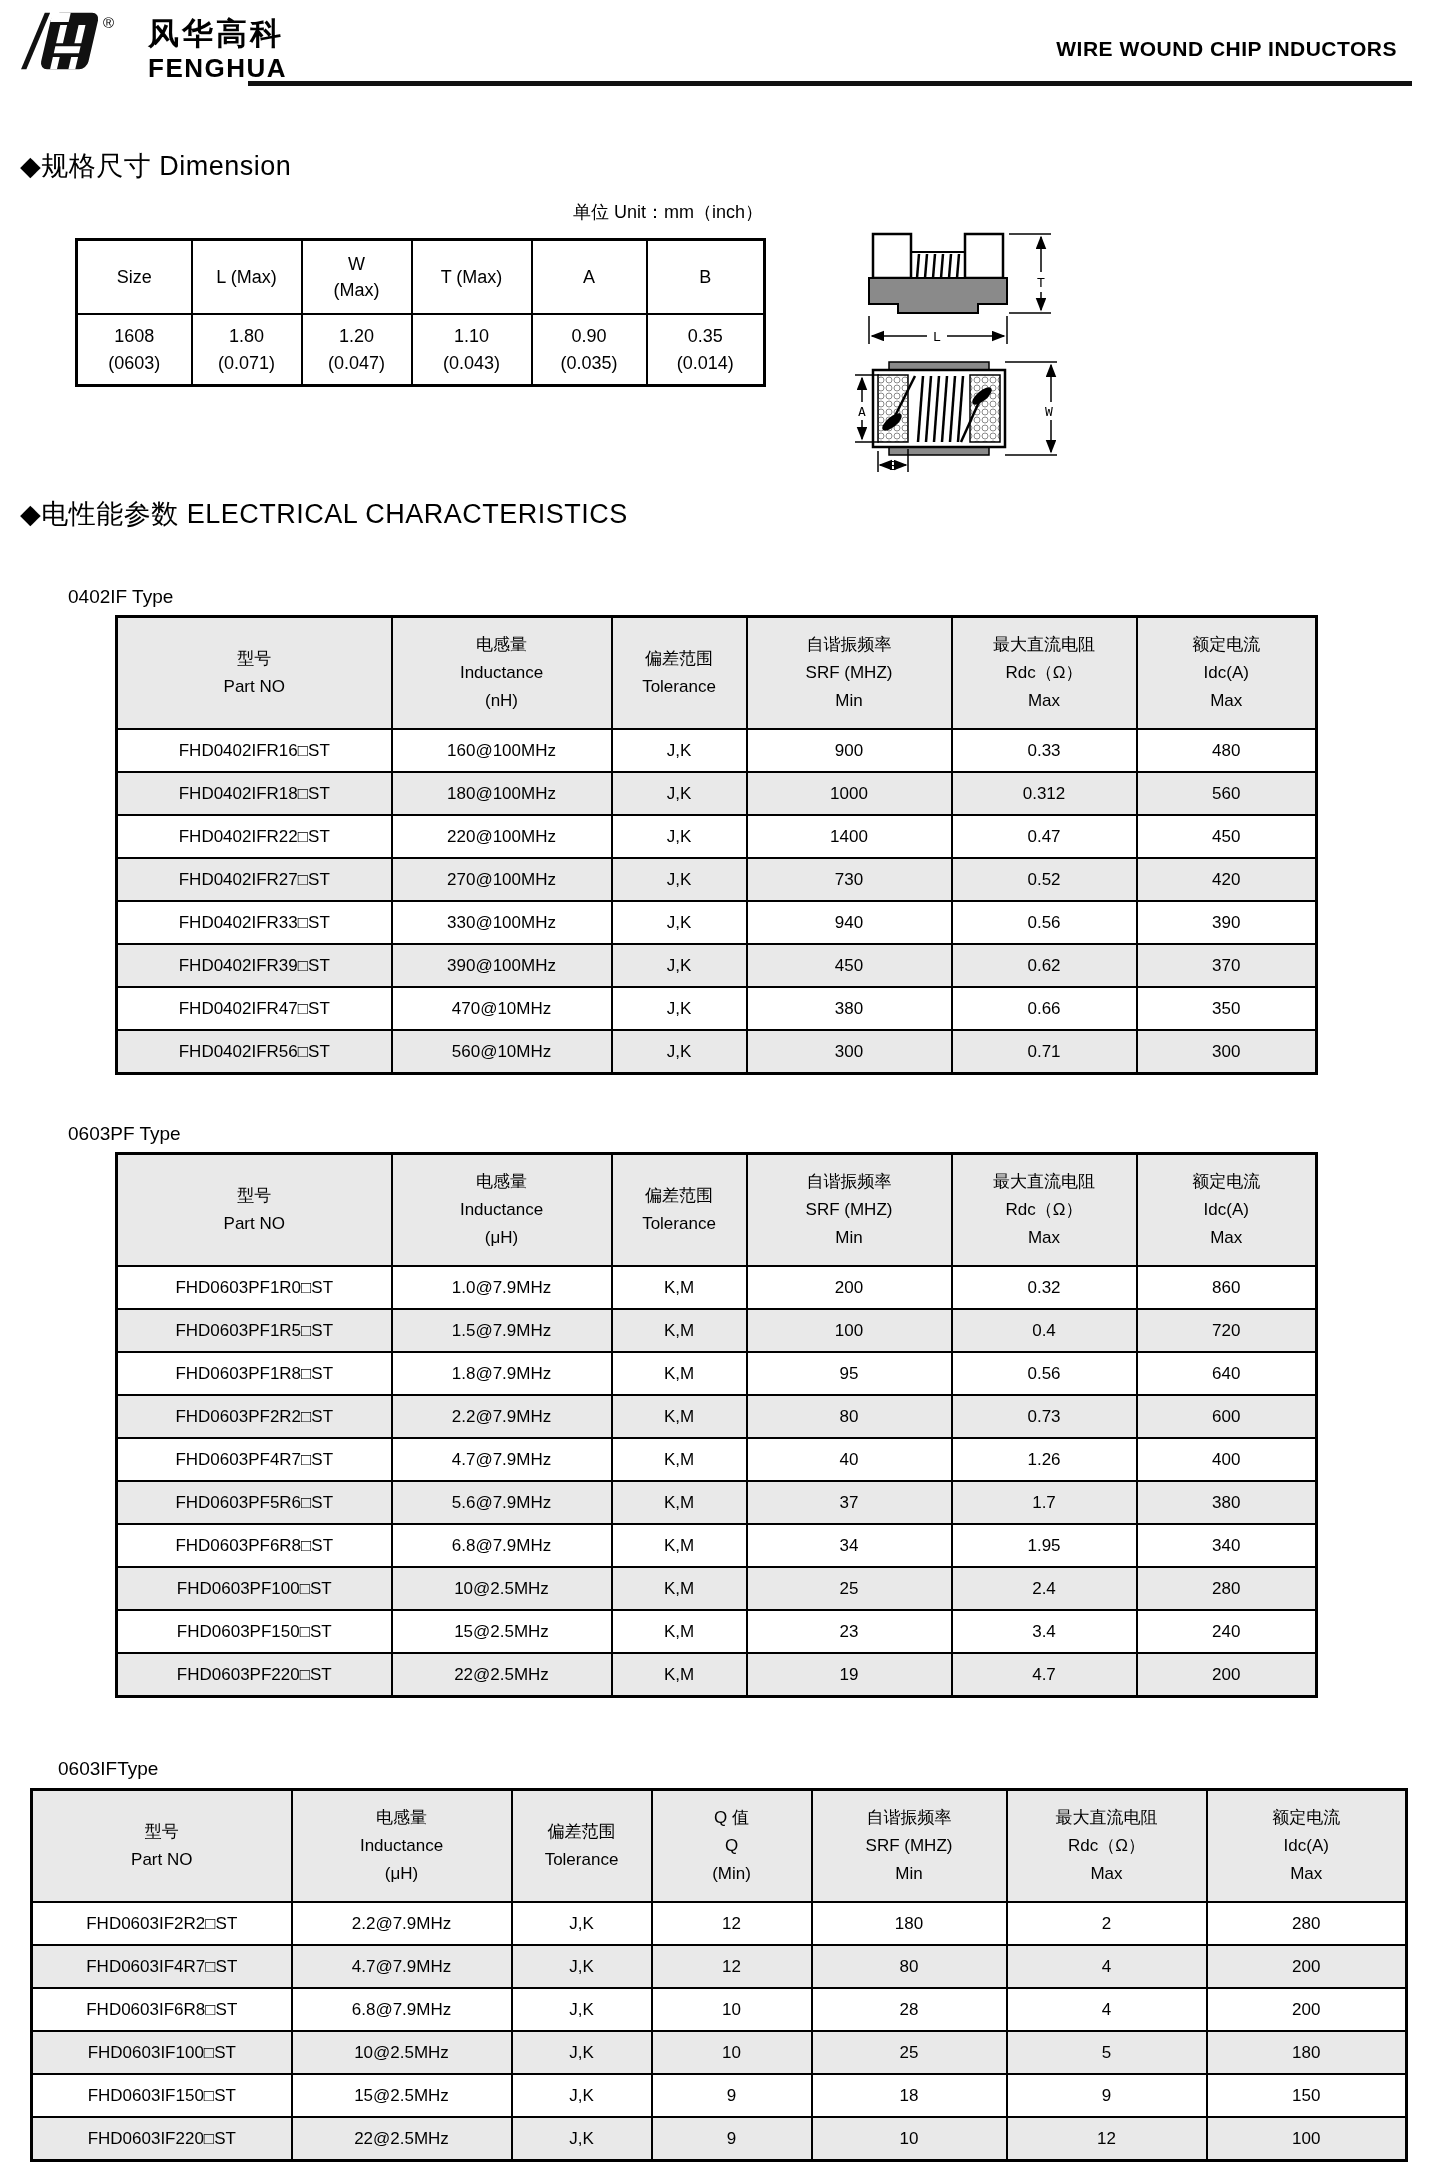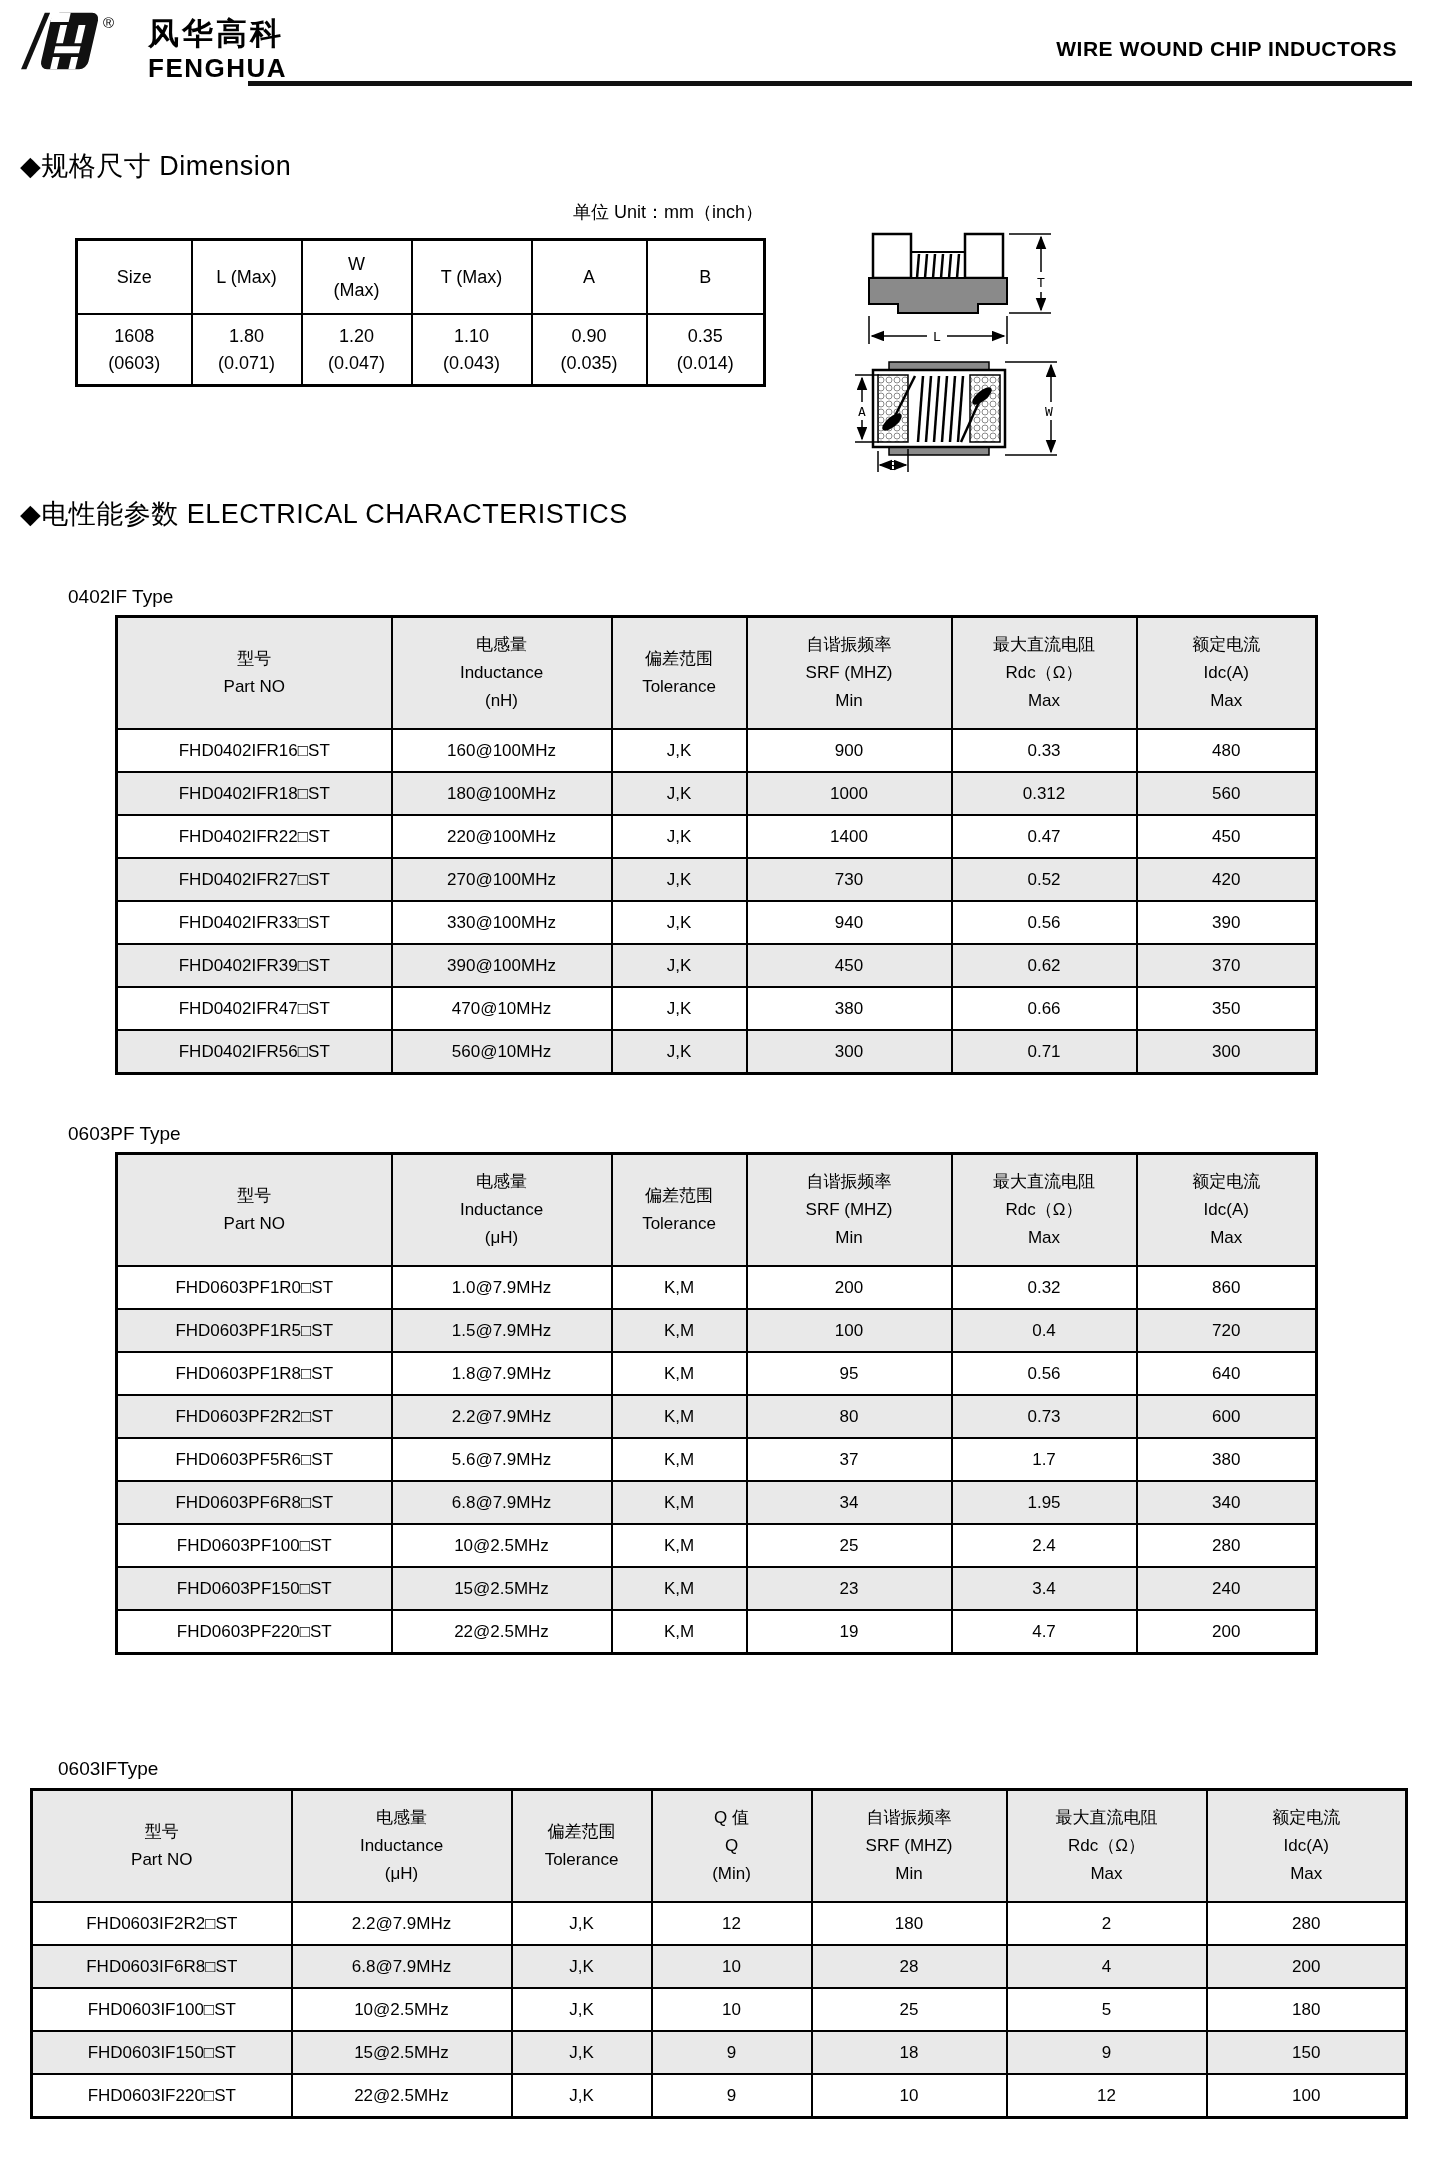--- a/index.html
+++ b/index.html
@@ -356,20 +356,28 @@
         </tr>
         <tr>
           <td>FHD0603PF2R2□ST</td>
           <td>2.2@7.9MHz</td>
           <td>K,M</td>
           <td>80</td>
           <td>0.73</td>
           <td>600</td>
         </tr>
         <tr>
+          <td>FHD0603PF4R7□ST</td>
+          <td>4.7@7.9MHz</td>
+          <td>K,M</td>
+          <td>40</td>
+          <td>1.26</td>
+          <td>400</td>
+        </tr>
+        <tr>
           <td>FHD0603PF5R6□ST</td>
           <td>5.6@7.9MHz</td>
           <td>K,M</td>
           <td>37</td>
           <td>1.7</td>
           <td>380</td>
         </tr>
         <tr>
           <td>FHD0603PF6R8□ST</td>
           <td>6.8@7.9MHz</td>
@@ -443,20 +451,29 @@
         <tr>
           <td>FHD0603IF2R2□ST</td>
           <td>2.2@7.9MHz</td>
           <td>J,K</td>
           <td>12</td>
           <td>180</td>
           <td>2</td>
           <td>280</td>
         </tr>
         <tr>
+          <td>FHD0603IF4R7□ST</td>
+          <td>4.7@7.9MHz</td>
+          <td>J,K</td>
+          <td>12</td>
+          <td>80</td>
+          <td>4</td>
+          <td>200</td>
+        </tr>
+        <tr>
           <td>FHD0603IF6R8□ST</td>
           <td>6.8@7.9MHz</td>
           <td>J,K</td>
           <td>10</td>
           <td>28</td>
           <td>4</td>
           <td>200</td>
         </tr>
         <tr>
           <td>FHD0603IF100□ST</td>

